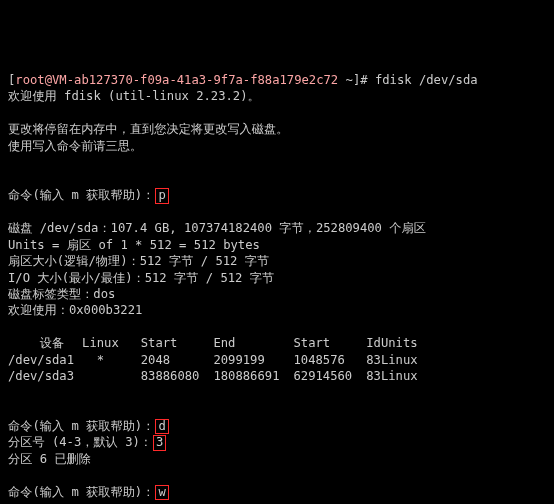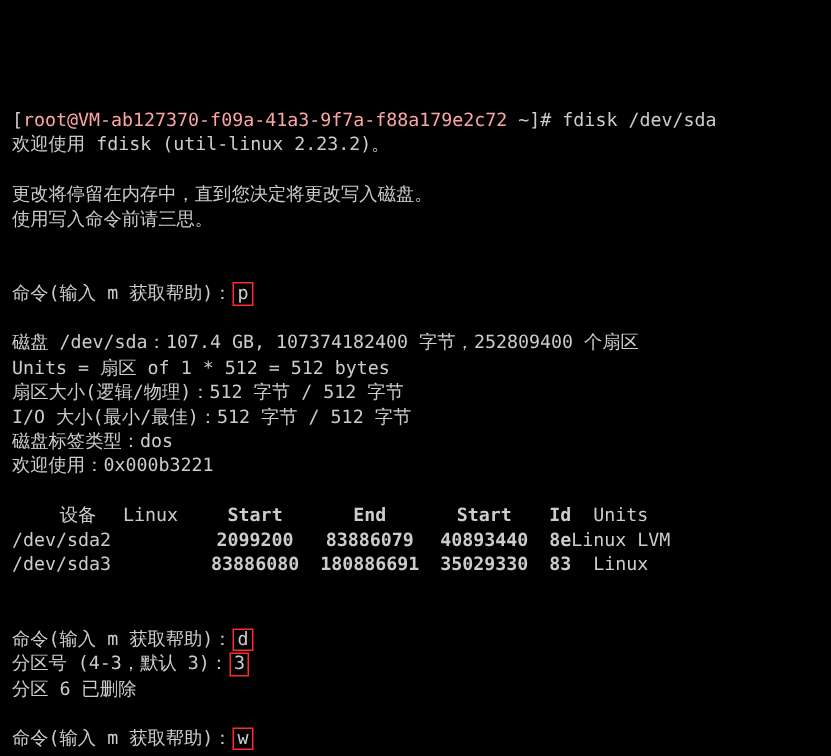--- a/index.html
+++ b/index.html
@@ -30,21 +30,21 @@
     font-family: inherit;
     font-size: inherit;
     color: inherit;
   }
   table.ptab td, table.ptab th {
     padding: 0 8px 0 0;
     text-align: center;
     white-space: pre;
     font-weight: normal;
   }
-  table.ptab td.r, table.ptab th.r { text-align: center; padding-left: 14px; padding-right: 0; font-weight: bold; }
+  table.ptab td.r, table.ptab th.r { text-align: left; padding-left: 14px; padding-right: 0; }
   table.ptab td.c, table.ptab th.c { text-align: center; }
   table.ptab th { padding-bottom: 0; }
 </style>
 </head>
 <body>
 
 
 
 <span class="line"><span>[</span><span class="user">root@VM-ab127370-f09a-41a3-9f7a-f88a179e2c72</span><span> ~</span><span>]# </span><span>fdisk /dev/sda</span></span>
 <span class="line">欢迎使用 fdisk (util-linux 2.23.2)。</span>
@@ -66,34 +66,34 @@
 <tbody><tr>
 <th>   设备</th>
 <th>Linux</th>
 <th class="r">Start</th>
 <th class="r">End</th>
 <th class="r">Start</th>
 <th class="r">Id</th>
 <th>Units</th>
 </tr>
 <tr>
-<td>/dev/sda2</td>
-<td class="c"></td>
-<td class="r">2099200</td>
-<td class="r">83886079</td>
-<td class="r">40893440</td>
-<td class="r">8e</td>
-<td>Linux LVM</td>
+<td>/dev/sda1</td>
+<td class="c">*</td>
+<td class="r">2048</td>
+<td class="r">2099199</td>
+<td class="r">1048576</td>
+<td class="r">83</td>
+<td>Linux</td>
 </tr>
 <tr>
 <td>/dev/sda3</td>
 <td class="c"></td>
 <td class="r">83886080</td>
 <td class="r">180886691</td>
-<td class="r">35029330</td>
+<td class="r">62914560</td>
 <td class="r">83</td>
 <td>Linux</td>
 </tr>
 </tbody></table>
 <span class="line"></span>
 <span class="line"><span>命令(输入 m 获取帮助)：</span><span class="redbox">d</span></span>
 <span class="line"><span>分区号 (4-3，默认 3)：</span><span class="redbox">3</span></span>
 <span class="line">分区 6 已删除</span>
 <span class="line"></span>
 <span class="line"><span>命令(输入 m 获取帮助)：</span><span class="redbox">w</span></span>

